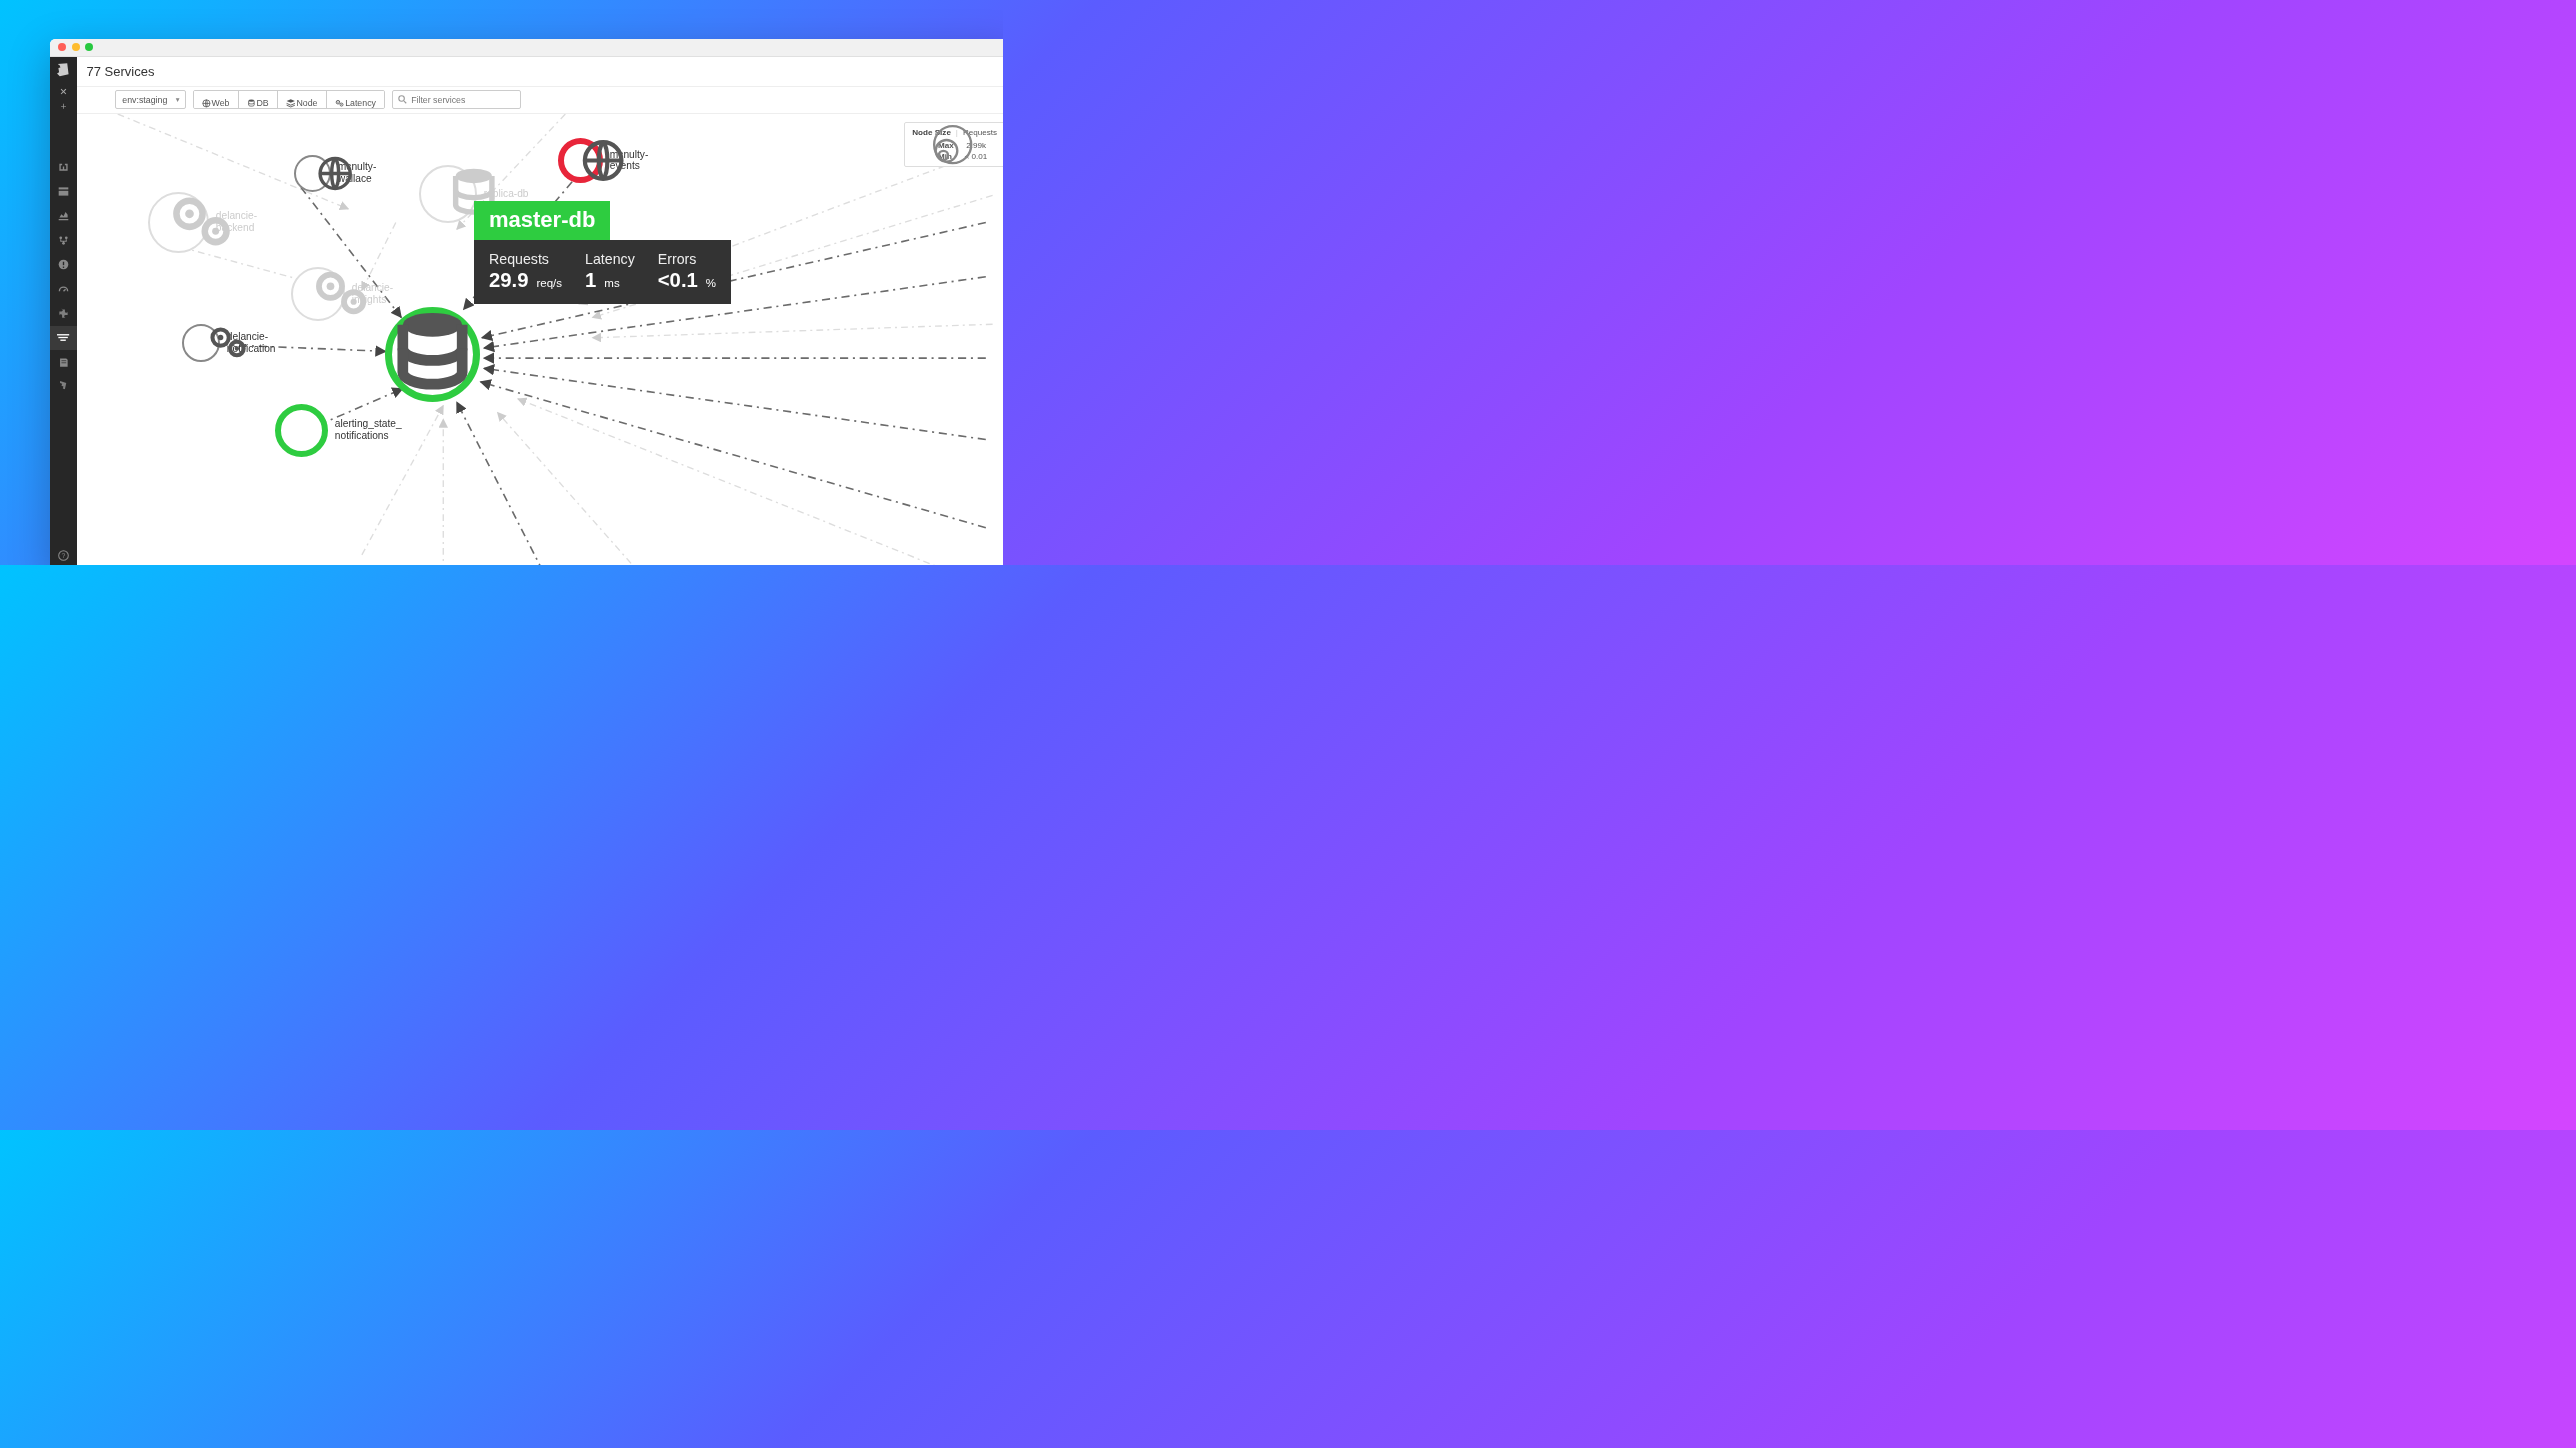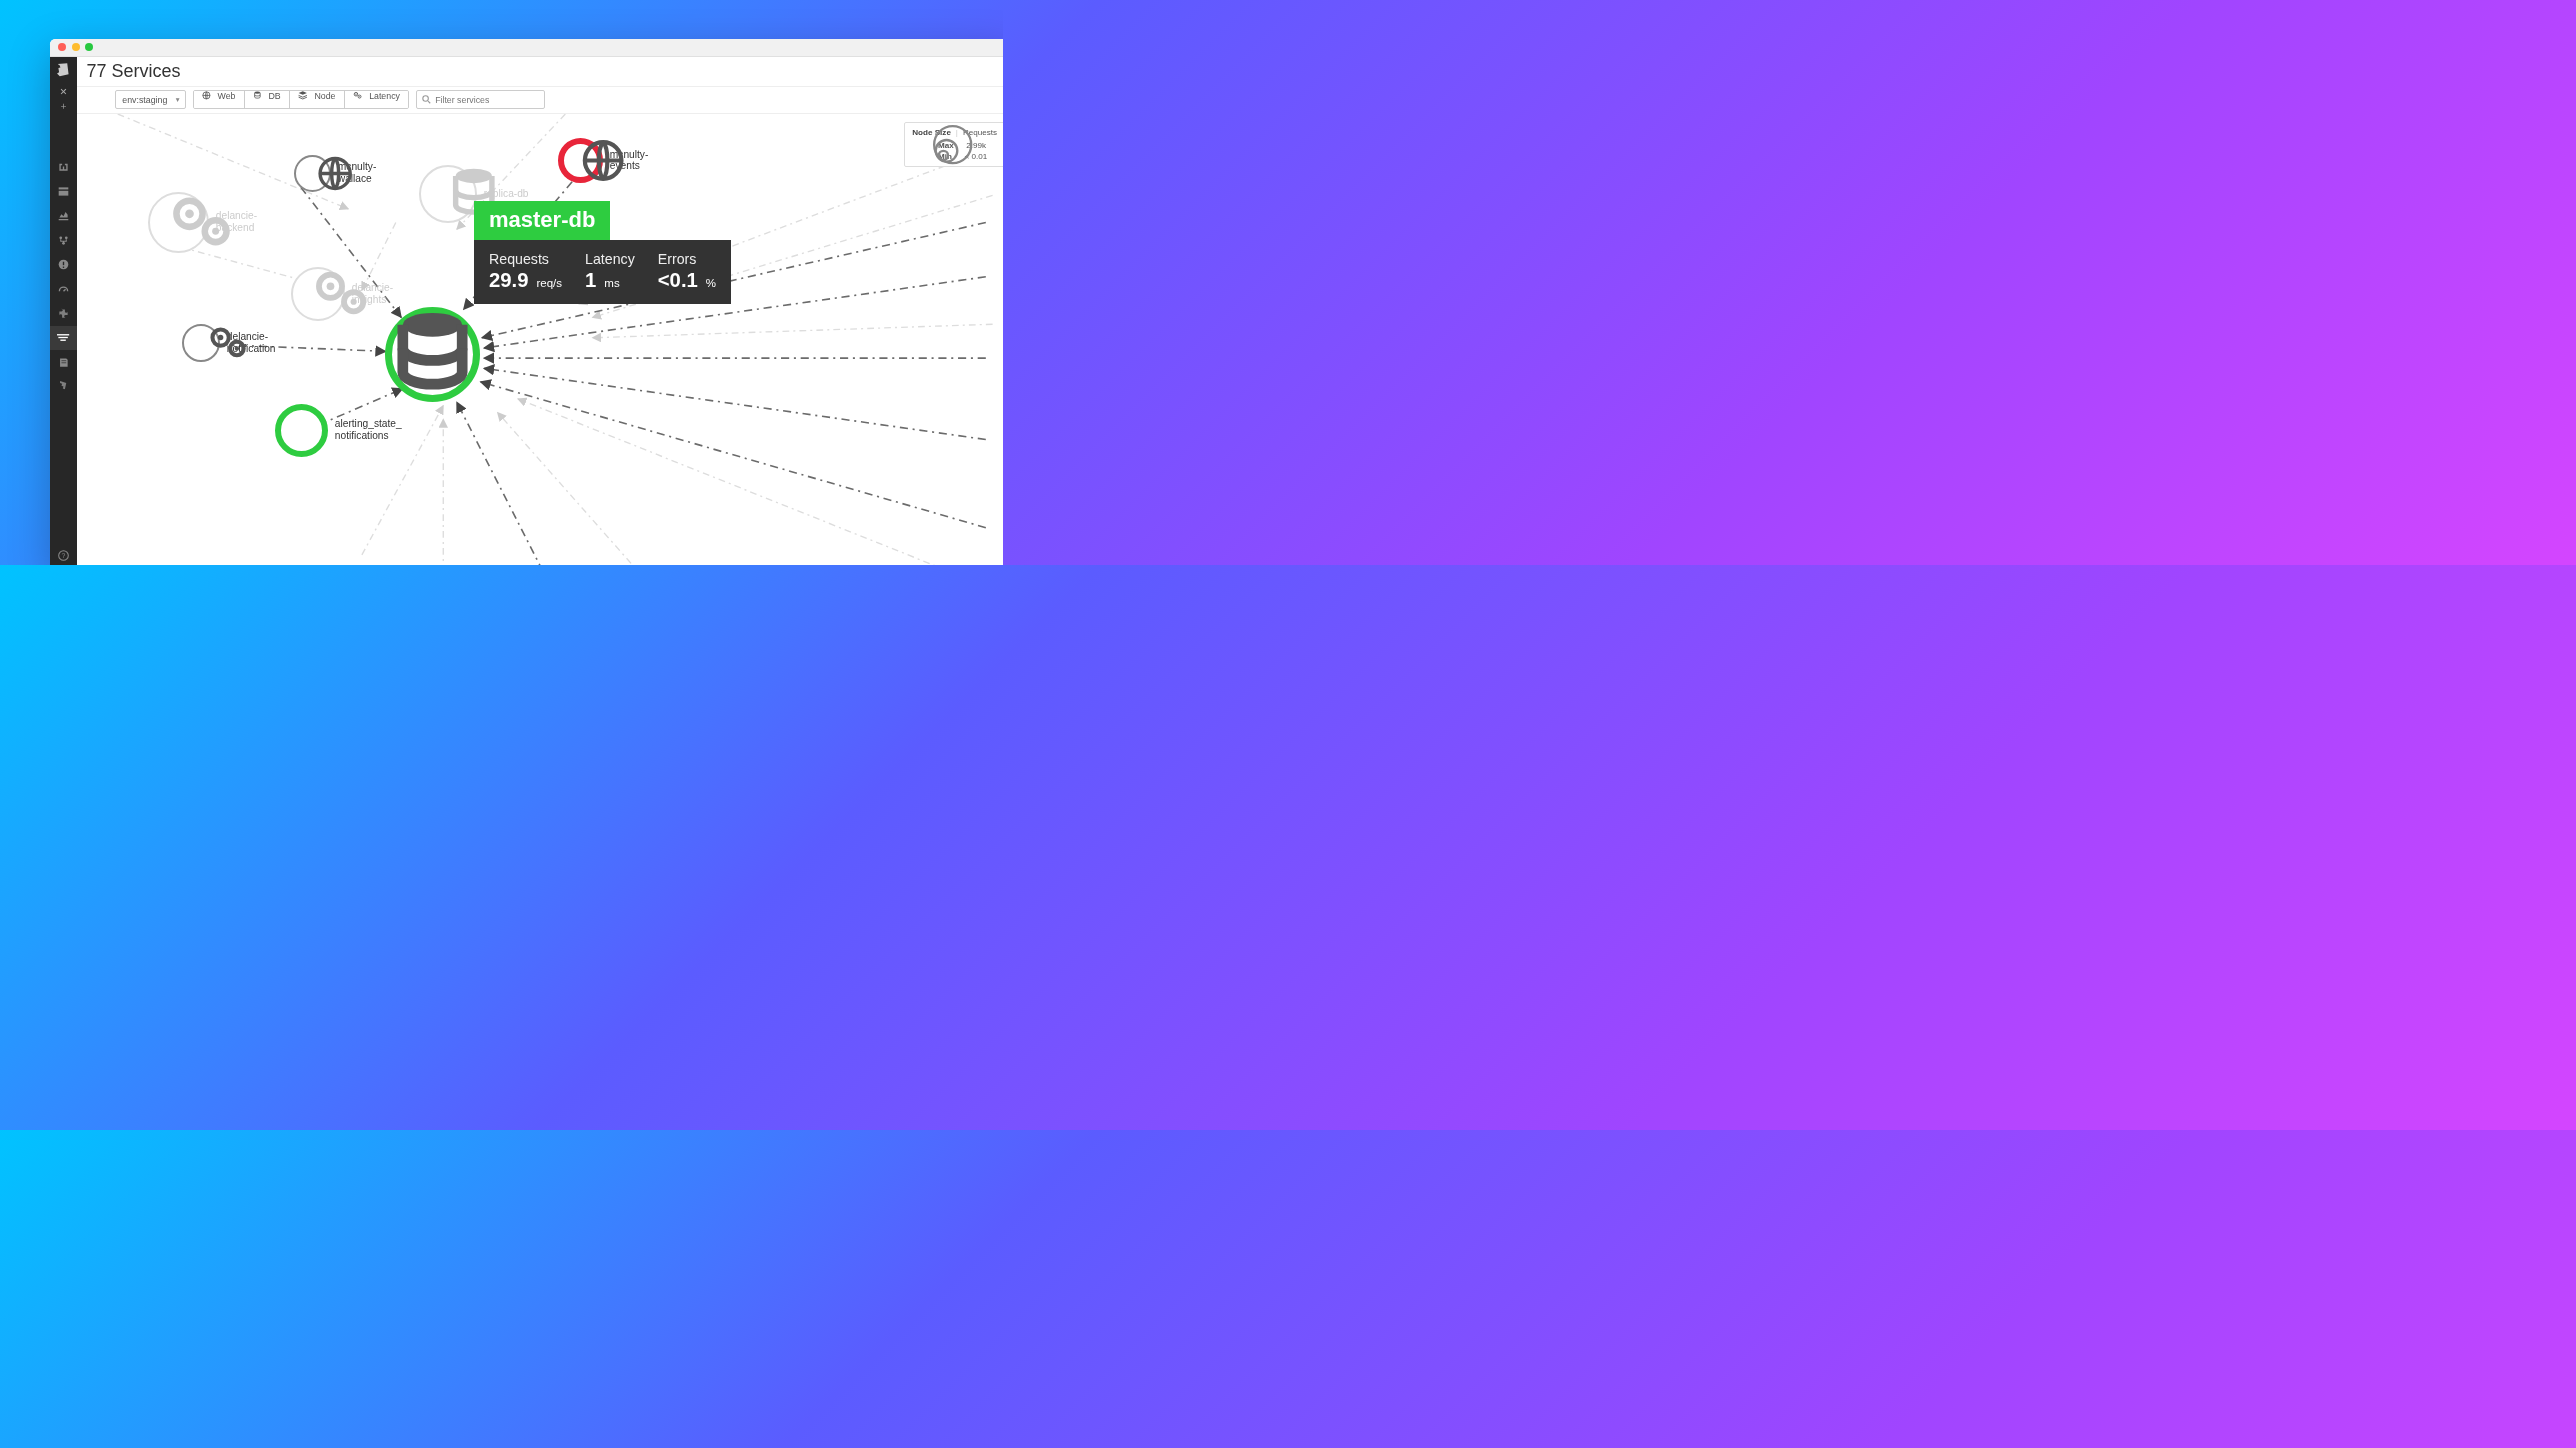--- a/index.html
+++ b/index.html
@@ -60,21 +60,21 @@
 .sb-nav { margin-top: 41px; display:flex; flex-direction:column; }
 
 .main { flex: 1; position: relative; background: #fff; overflow:hidden;}
 .header {
   height: 30px;
   display: flex;
   align-items: center;
   padding: 0 9.5px;
   border-bottom: 0.7px solid #eee;
 }
-.header h1 { font-size: 18px; font-weight: 400; color: #333; }
+.header h1 { font-size: 13px; font-weight: 400; color: #333; }
 
 .toolbar {
   height: 27px;
   display: flex;
   align-items: center;
   padding: 0 9.5px;
   gap: 6.8px;
   border-bottom: 0.7px solid #eee;
 }
 .env-select {
@@ -100,22 +100,22 @@
 }
 .filter-group {
   display: flex;
   border: 0.7px solid #ccc;
   border-radius: 2px;
   overflow: hidden;
   height: 19px;
 }
 .filter-btn {
   display: flex;
-  align-items: flex-start;
-  gap: 7px;
+  align-items: flex-end;
+  gap: 1px;
   padding: 0 8.1px;
   font-size: 8.8px;
   color: #555;
   background: #fff;
   border-right: 0.7px solid #ccc;
   cursor: pointer;
 }
 .filter-btn:last-child { border-right: none; }
 .filter-btn .fi { font-size: 8.1px; }
 .search-box {

